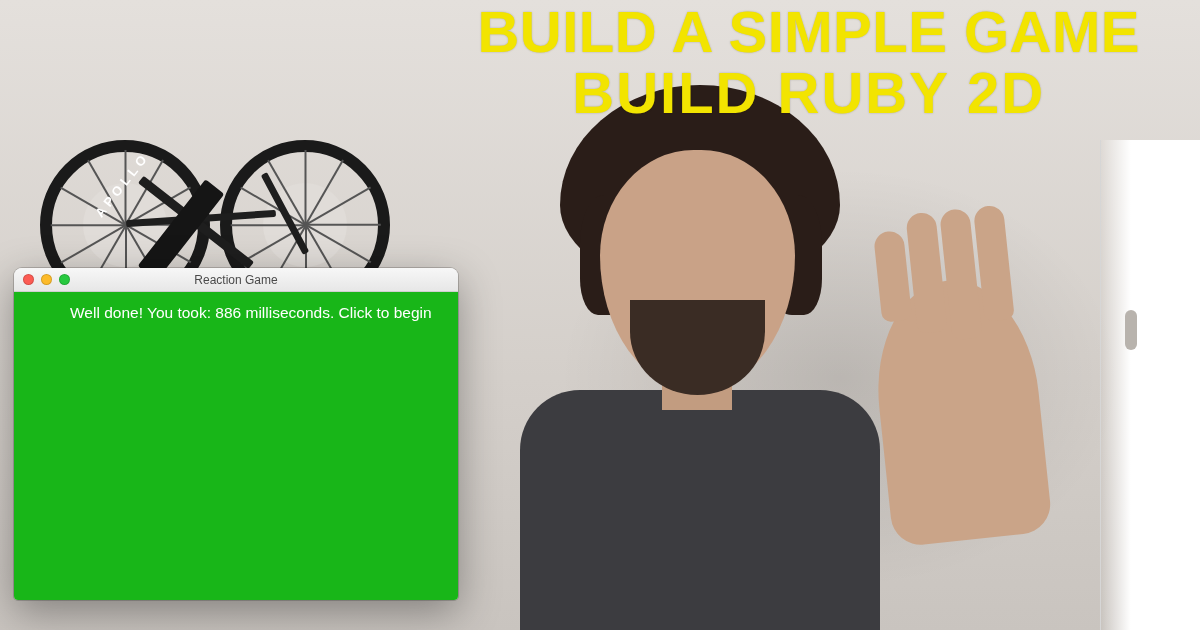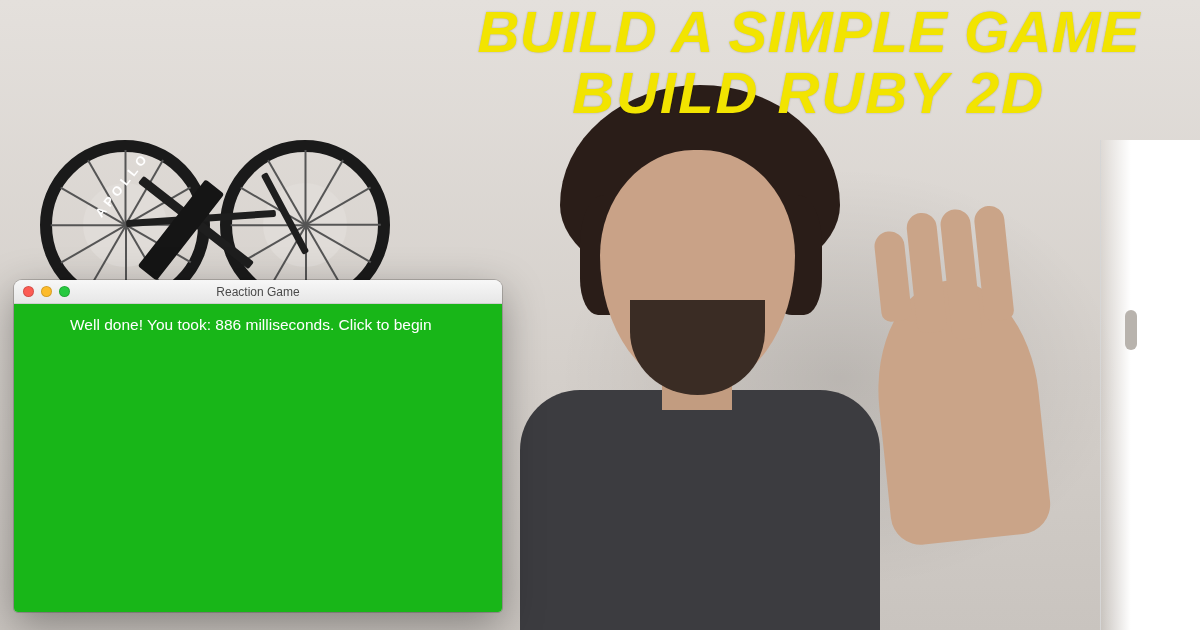--- a/index.html
+++ b/index.html
@@ -147,30 +147,29 @@
       top: 2px;
       right: 60px;
       text-align: center;
       color: #f2e400;
       font-family: "Arial Black", Arial, sans-serif;
       font-weight: 900;
       font-size: 58px;
       line-height: 1.05;
       letter-spacing: 0.5px;
       text-shadow: 0 0 2px rgba(0,0,0,0.25);
-      font-style: italic;
     }
     .title .line2 { letter-spacing: 2px; }
 
     
     .mac-window {
       position: absolute;
       left: 14px;
-      top: 280px;
-      width: 488px;
+      top: 268px;
+      width: 444px;
       height: 332px;
       border-radius: 8px 8px 4px 4px;
       box-shadow: 0 12px 40px rgba(0,0,0,0.35), 0 0 0 1px rgba(0,0,0,0.18);
       overflow: hidden;
       background: #f4f4f4;
     }
     .titlebar {
       height: 24px;
       background: linear-gradient(#f7f7f7, #e7e7e7);
       border-bottom: 1px solid #cfcfcf;

